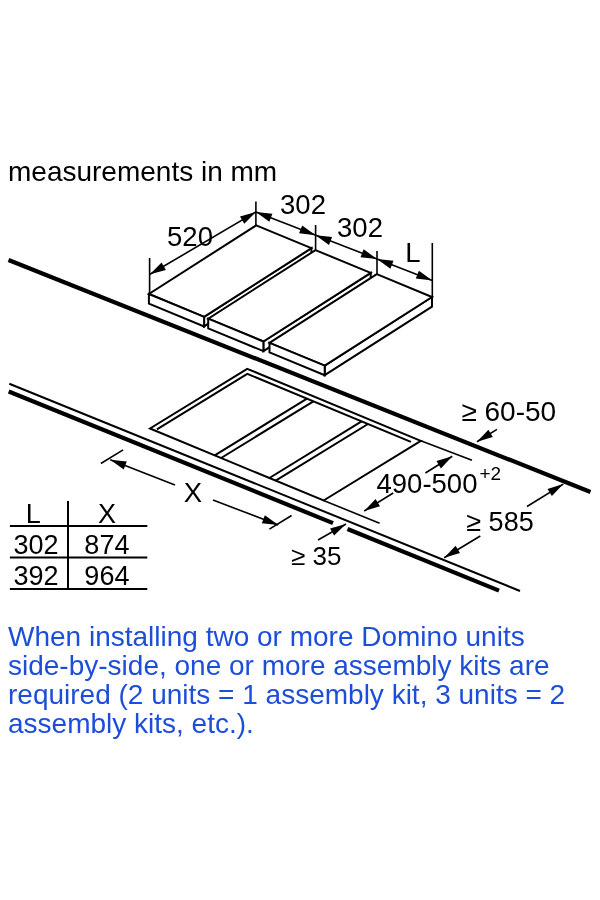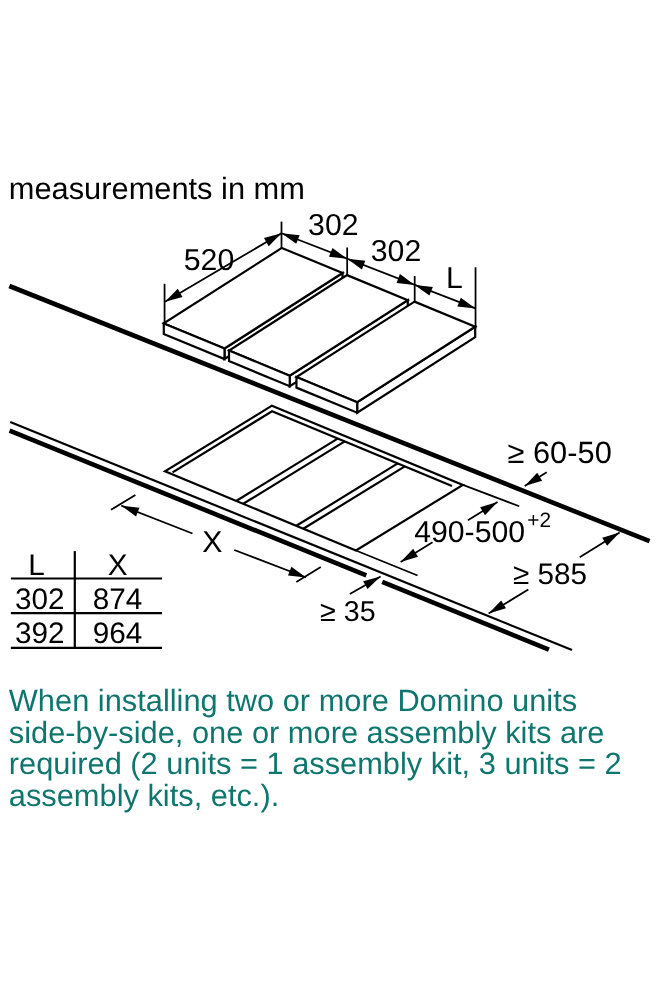--- a/index.html
+++ b/index.html
@@ -1,16 +1,16 @@
 <!DOCTYPE html>
 <html><head><meta charset="utf-8">
 <style>
 html,body{margin:0;padding:0;background:#fff;width:600px;height:900px;overflow:hidden}
 body{font-family:"Liberation Sans",sans-serif;position:relative}
-#para{position:absolute;left:8px;top:622px;width:590px;font-size:28px;line-height:29px;color:#0f766e;white-space:nowrap}
+#para{position:absolute;left:8px;top:622px;width:590px;font-size:28px;line-height:29px;color:#1d4ed8;white-space:nowrap}
 svg{position:absolute;left:0;top:0}
 </style></head>
 <body>
 <svg width="600" height="900" viewBox="0 0 600 900" font-family="Liberation Sans, sans-serif" fill="none" stroke="none">
 <rect width="600" height="900" fill="#fff"></rect>
 <line x1="8.5" y1="260" x2="590.5" y2="492" stroke="#000" stroke-width="4.2"></line>
 <polygon points="204.1,316.8 311.4,248.2 311.4,257.8 204.1,326.4" fill="#fff" stroke="#000" stroke-width="2.0"></polygon>
 <polygon points="256.2,225.4 311.4,248.2 204.1,316.8 148.9,294" fill="#fff" stroke="#000" stroke-width="2.0"></polygon>
 <polygon points="148.9,294 204.1,316.8 204.1,326.4 148.9,303.6" fill="#fff" stroke="#000" stroke-width="2.0"></polygon>
 <polygon points="263.4,341.5 370.7,272.9 370.7,282.5 263.4,351.1" fill="#fff" stroke="#000" stroke-width="2.0"></polygon>

